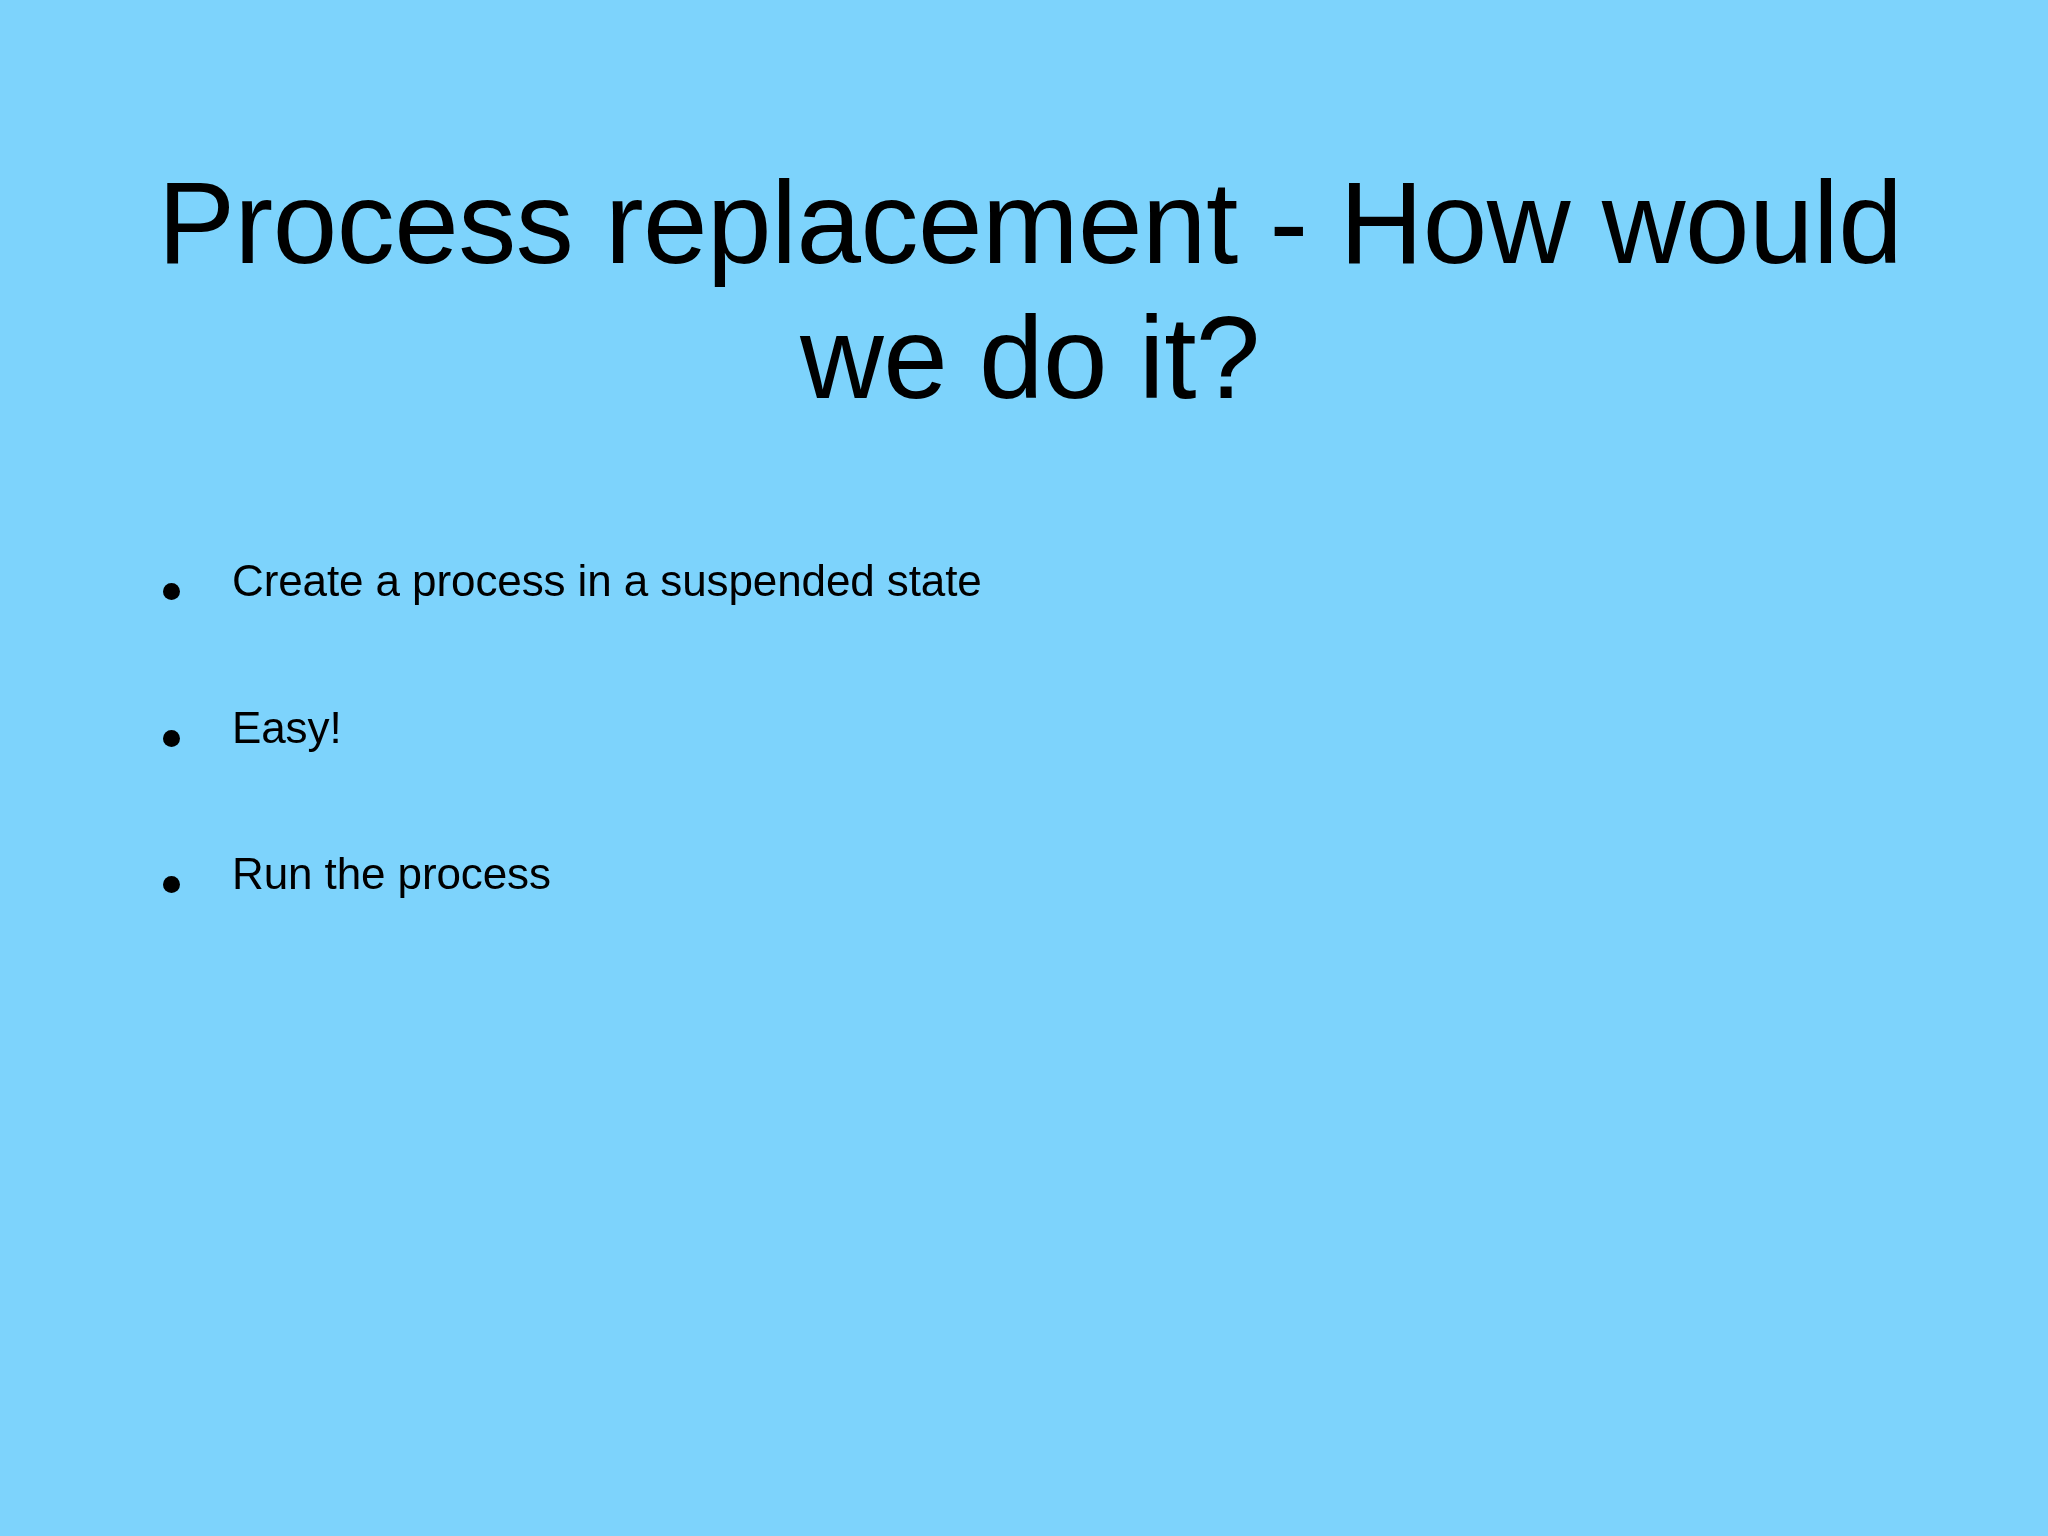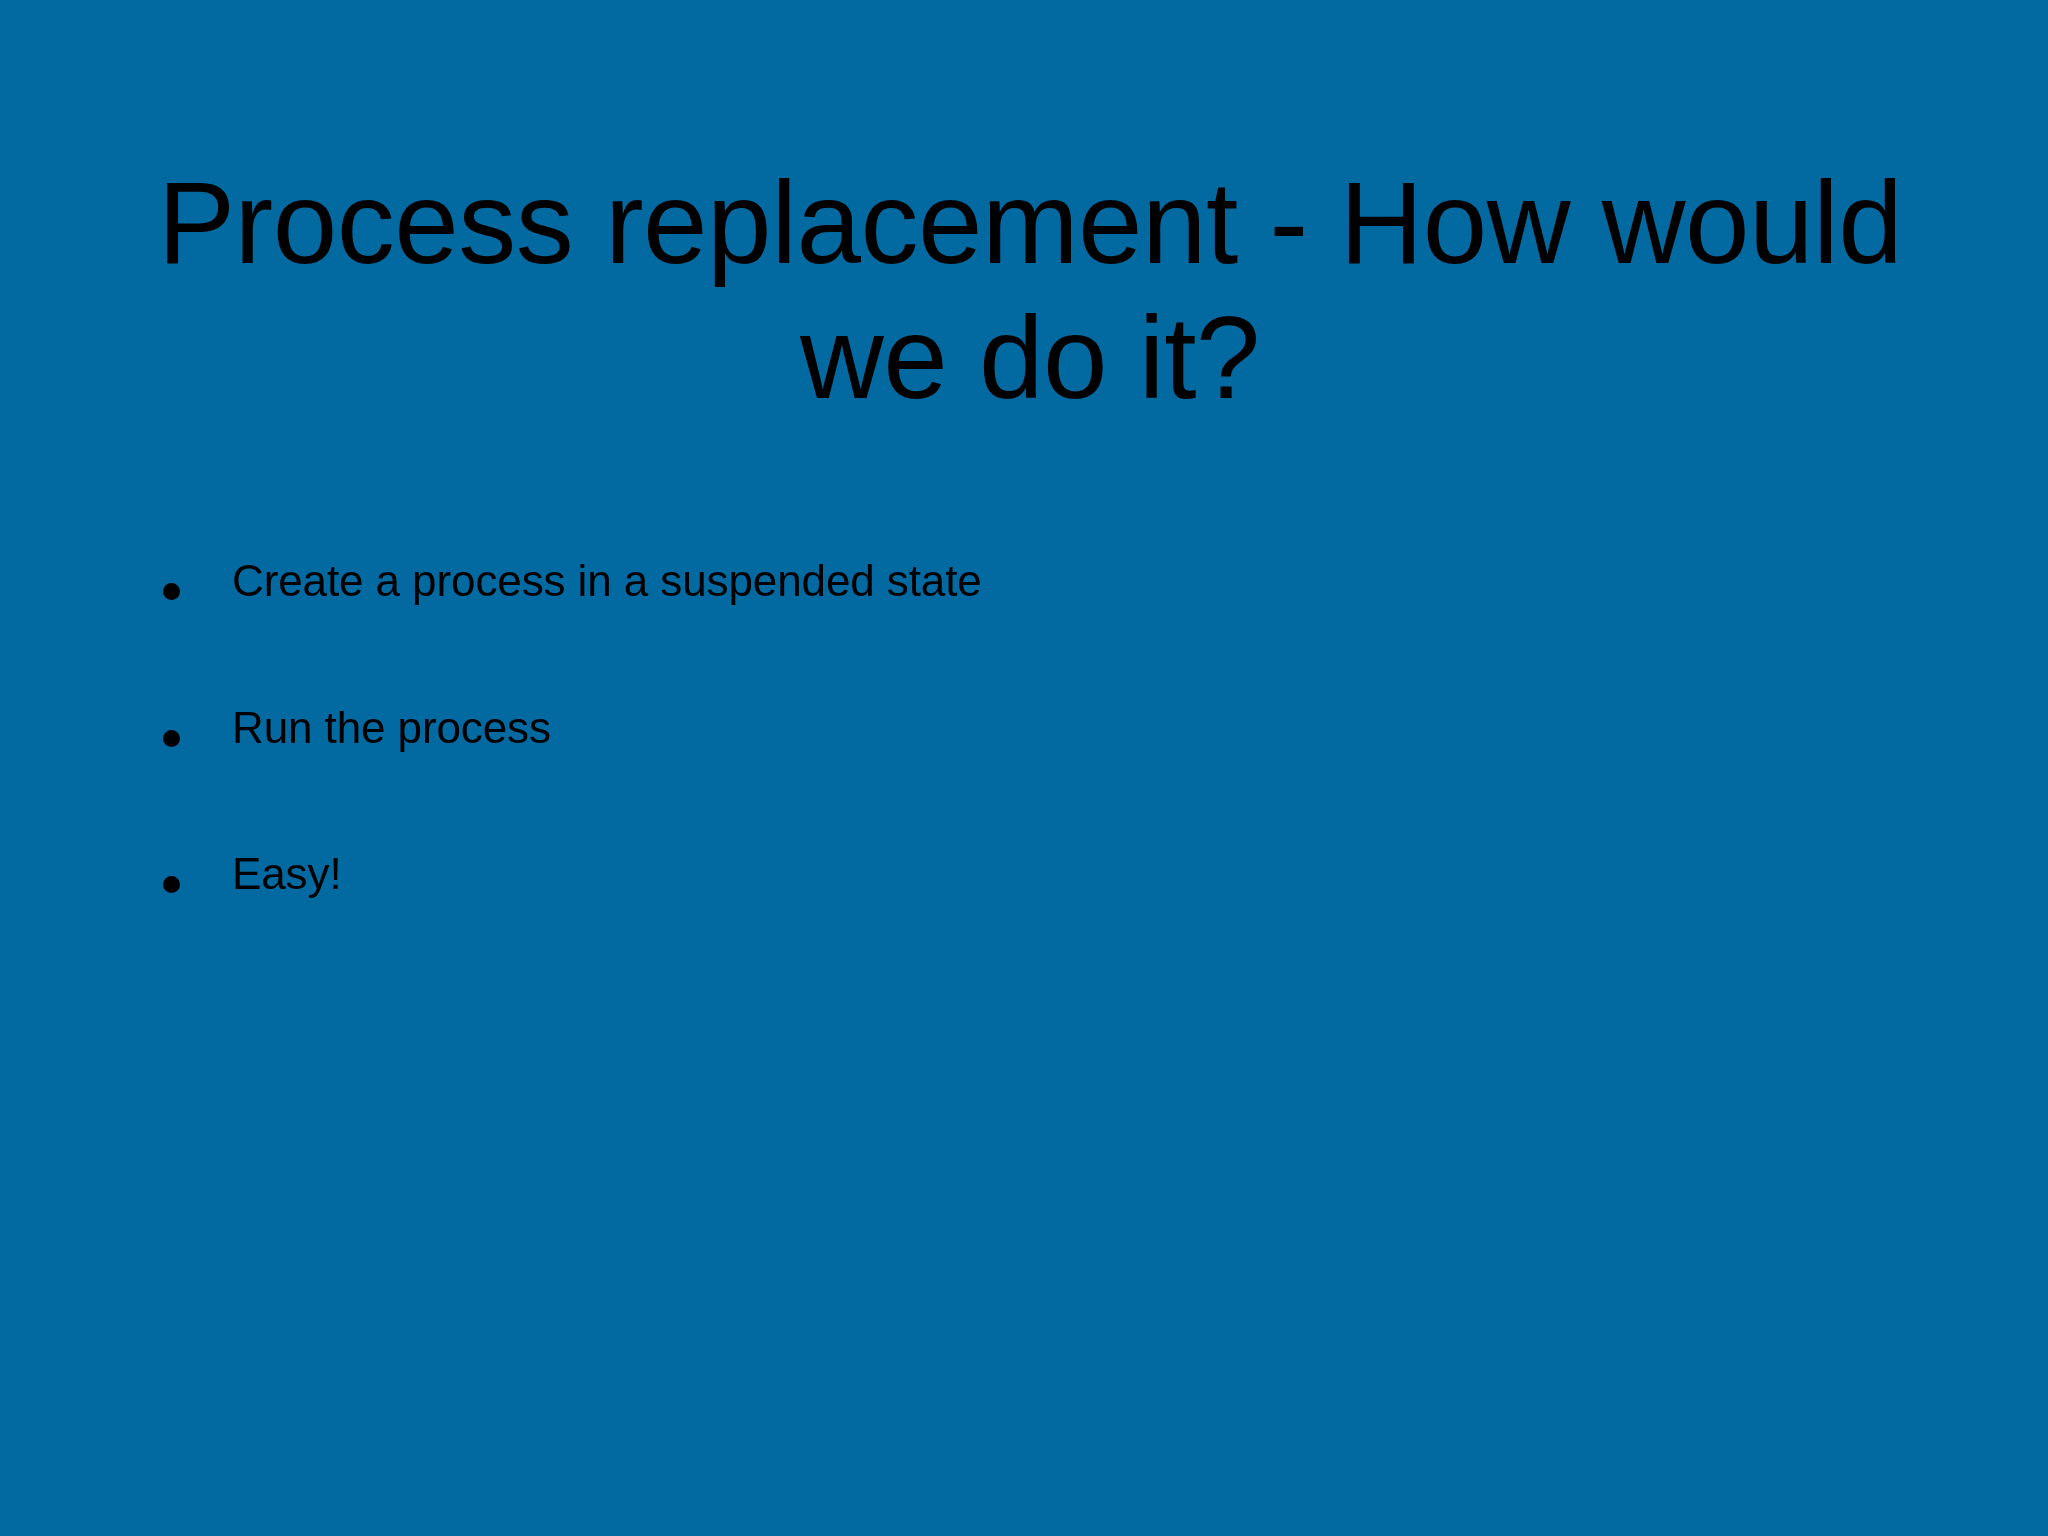--- a/index.html
+++ b/index.html
@@ -12,21 +12,21 @@
     background: #ffffff;
     font-family: "Liberation Sans", sans-serif;
     color: #000000;
     overflow: hidden;
   }
 
   .slide {
     position: relative;
     width: 2048px;
     height: 1536px;
-    background: #0369a1;
+    background: #7dd3fc;
   }
 
   
   .slide-title {
     position: absolute;
     left: 130px;
     top: 78px;
     width: 1800px;
     text-align: center;
     font-size: 116px;
@@ -92,23 +92,23 @@
   <ul class="bullet-list">
 
     <li class="bullet-item">
       <span class="bullet-dot"></span>
       <span class="bullet-text">Create a process in a suspended state</span>
     </li>
 
 
     <li class="bullet-item">
       <span class="bullet-dot"></span>
-      <span class="bullet-text">Run the process</span>
+      <span class="bullet-text">Easy!</span>
     </li>
 
     <li class="bullet-item">
       <span class="bullet-dot"></span>
-      <span class="bullet-text">Easy!</span>
+      <span class="bullet-text">Run the process</span>
     </li>
 
   </ul>
 
 </div>
 
 </body></html>

